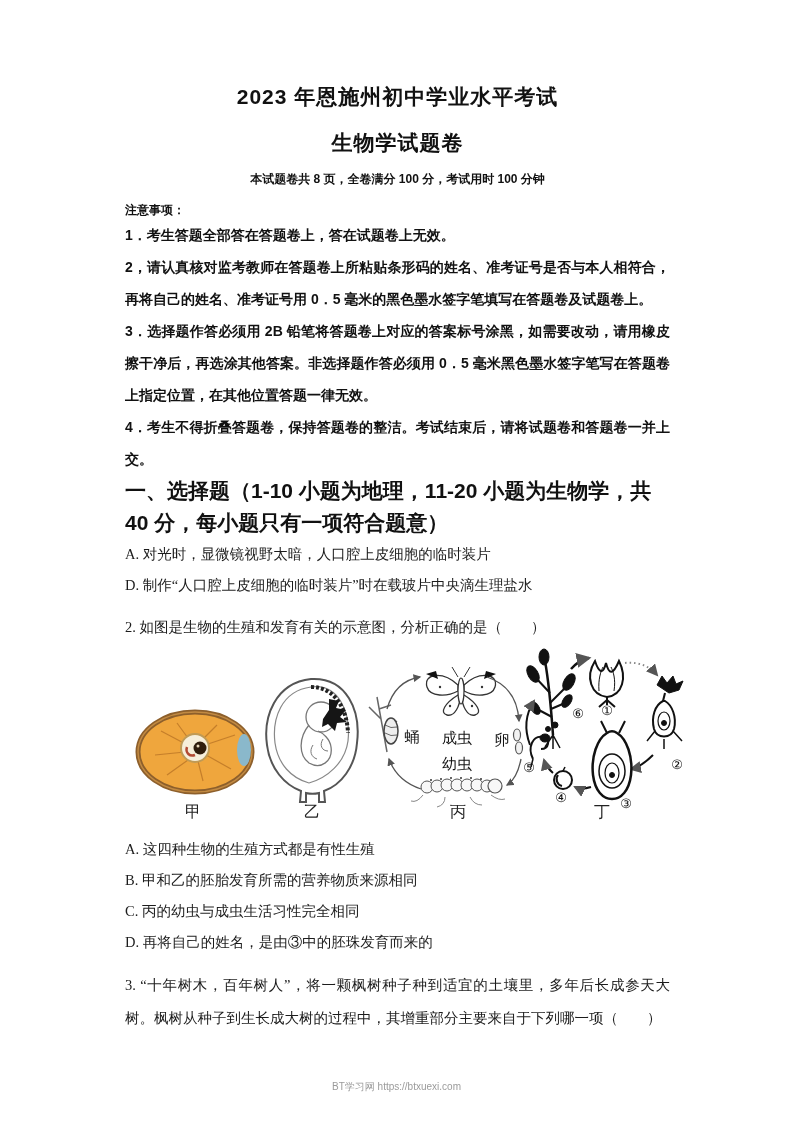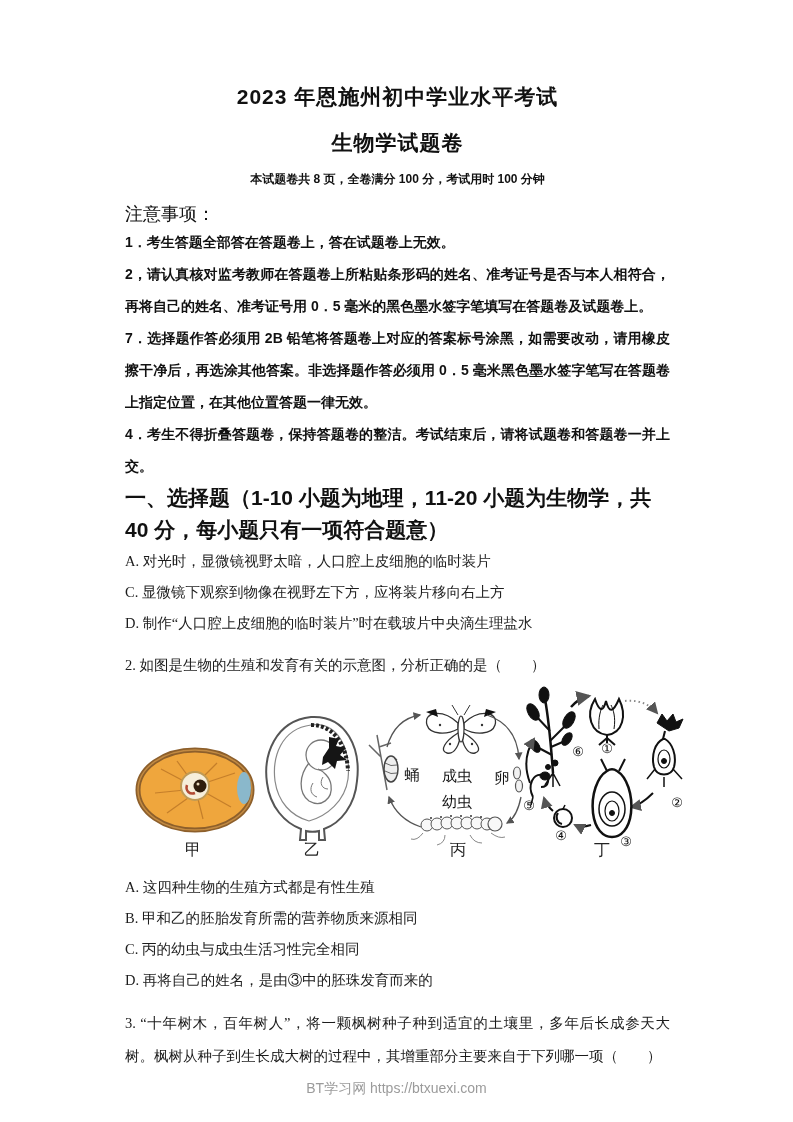--- a/index.html
+++ b/index.html
@@ -15,22 +15,22 @@
     text-align:center; font-family:"Liberation Sans", sans-serif;
     font-weight:700; font-size:21px; color:#111; letter-spacing:1px;
   }
   .doc-subtitle { margin-top:18px; }
   .doc-info {
     text-align:center; font-family:"Liberation Sans", sans-serif;
     font-weight:700; font-size:12px; margin-top:14px; color:#111;
   }
 
   .notice-head {
-    font-family:"Liberation Sans", sans-serif; font-weight:400;
-    font-size:18px; margin-top:14px; color:#111;
+    font-family:"Liberation Sans", sans-serif; font-weight:700;
+    font-size:12px; margin-top:14px; color:#111;
   }
   .notice {
     font-family:"Liberation Sans", sans-serif; font-weight:700;
     font-size:14px; line-height:32px; text-align:justify; color:#111;
   }
   .section-head {
     font-family:"Liberation Sans", sans-serif; font-weight:700;
     font-size:21px; line-height:32px; color:#111;
   }
 
@@ -39,43 +39,42 @@
   .q-stem sup { font-size:12px; position:relative; top:-2px; }
 
   .figure-wrap { margin:4px 0 2px 0; }
   .figure-wrap svg { display:block; }
   .fig-caption { font-size:16px; fill:#222; }
   .fig-small-label { font-size:15px; fill:#111; }
   .fig-num { font-size:13px; fill:#111; }
 
   .footer {
     position:absolute; left:0; right:0; top:1063px; text-align:center;
-    font-family:"Liberation Sans", sans-serif; font-size:14px; color:#9b9b9b;
+    font-family:"Liberation Sans", sans-serif; font-size:10px; color:#9b9b9b;
   }
 </style>
 </head>
 <body>
 
 <div class="page">
   <div class="content">
 
     <div class="doc-title">2023 年恩施州初中学业水平考试</div>
     <div class="doc-subtitle">生物学试题卷</div>
     <div class="doc-info">本试题卷共 8 页，全卷满分 100 分，考试用时 100 分钟</div>
 
     <div class="notice-head">注意事项：</div>
     <p class="notice">1．考生答题全部答在答题卷上，答在试题卷上无效。</p>
     <p class="notice">2，请认真核对监考教师在答题卷上所粘贴条形码的姓名、准考证号是否与本人相符合，再将自己的姓名、准考证号用 0．5 毫米的黑色墨水签字笔填写在答题卷及试题卷上。</p>
-    <p class="notice">7．选择题作答必须用 2B 铅笔将答题卷上对应的答案标号涂黑，如需要改动，请用橡皮擦干净后，再选涂其他答案。非选择题作答必须用 0．5 毫米黑色墨水签字笔写在答题卷上指定位置，在其他位置答题一律无效。</p>
+    <p class="notice">3．选择题作答必须用 2B 铅笔将答题卷上对应的答案标号涂黑，如需要改动，请用橡皮擦干净后，再选涂其他答案。非选择题作答必须用 0．5 毫米黑色墨水签字笔写在答题卷上指定位置，在其他位置答题一律无效。</p>
     <p class="notice">4．考生不得折叠答题卷，保持答题卷的整洁。考试结束后，请将试题卷和答题卷一并上交。</p>
 
     <div class="section-head">一、选择题（1-10 小题为地理，11-20 小题为生物学，共 40 分，每小题只有一项符合题意）</div>
 
     <p class="q-opt">A. 对光时，显微镜视野太暗，人口腔上皮细胞的临时装片</p>
-    <p class="q-opt">C. 显微镜下观察到物像在视野左下方，应将装片移向右上方</p>
     <p class="q-opt">D. 制作“人口腔上皮细胞的临时装片”时在载玻片中央滴生理盐水</p>
 
     <p class="q-stem">2. 如图是生物的生殖和发育有关的示意图，分析正确的是（　　）</p>
 
     <div class="figure-wrap">
       <svg viewBox="0 0 680 185" width="680" height="185">
         <defs>
           <marker id="ah" markerWidth="8" markerHeight="8" refX="5" refY="3" orient="auto">
             <path d="M0,0 L6,3 L0,6 Z" fill="#555"></path>
           </marker>

